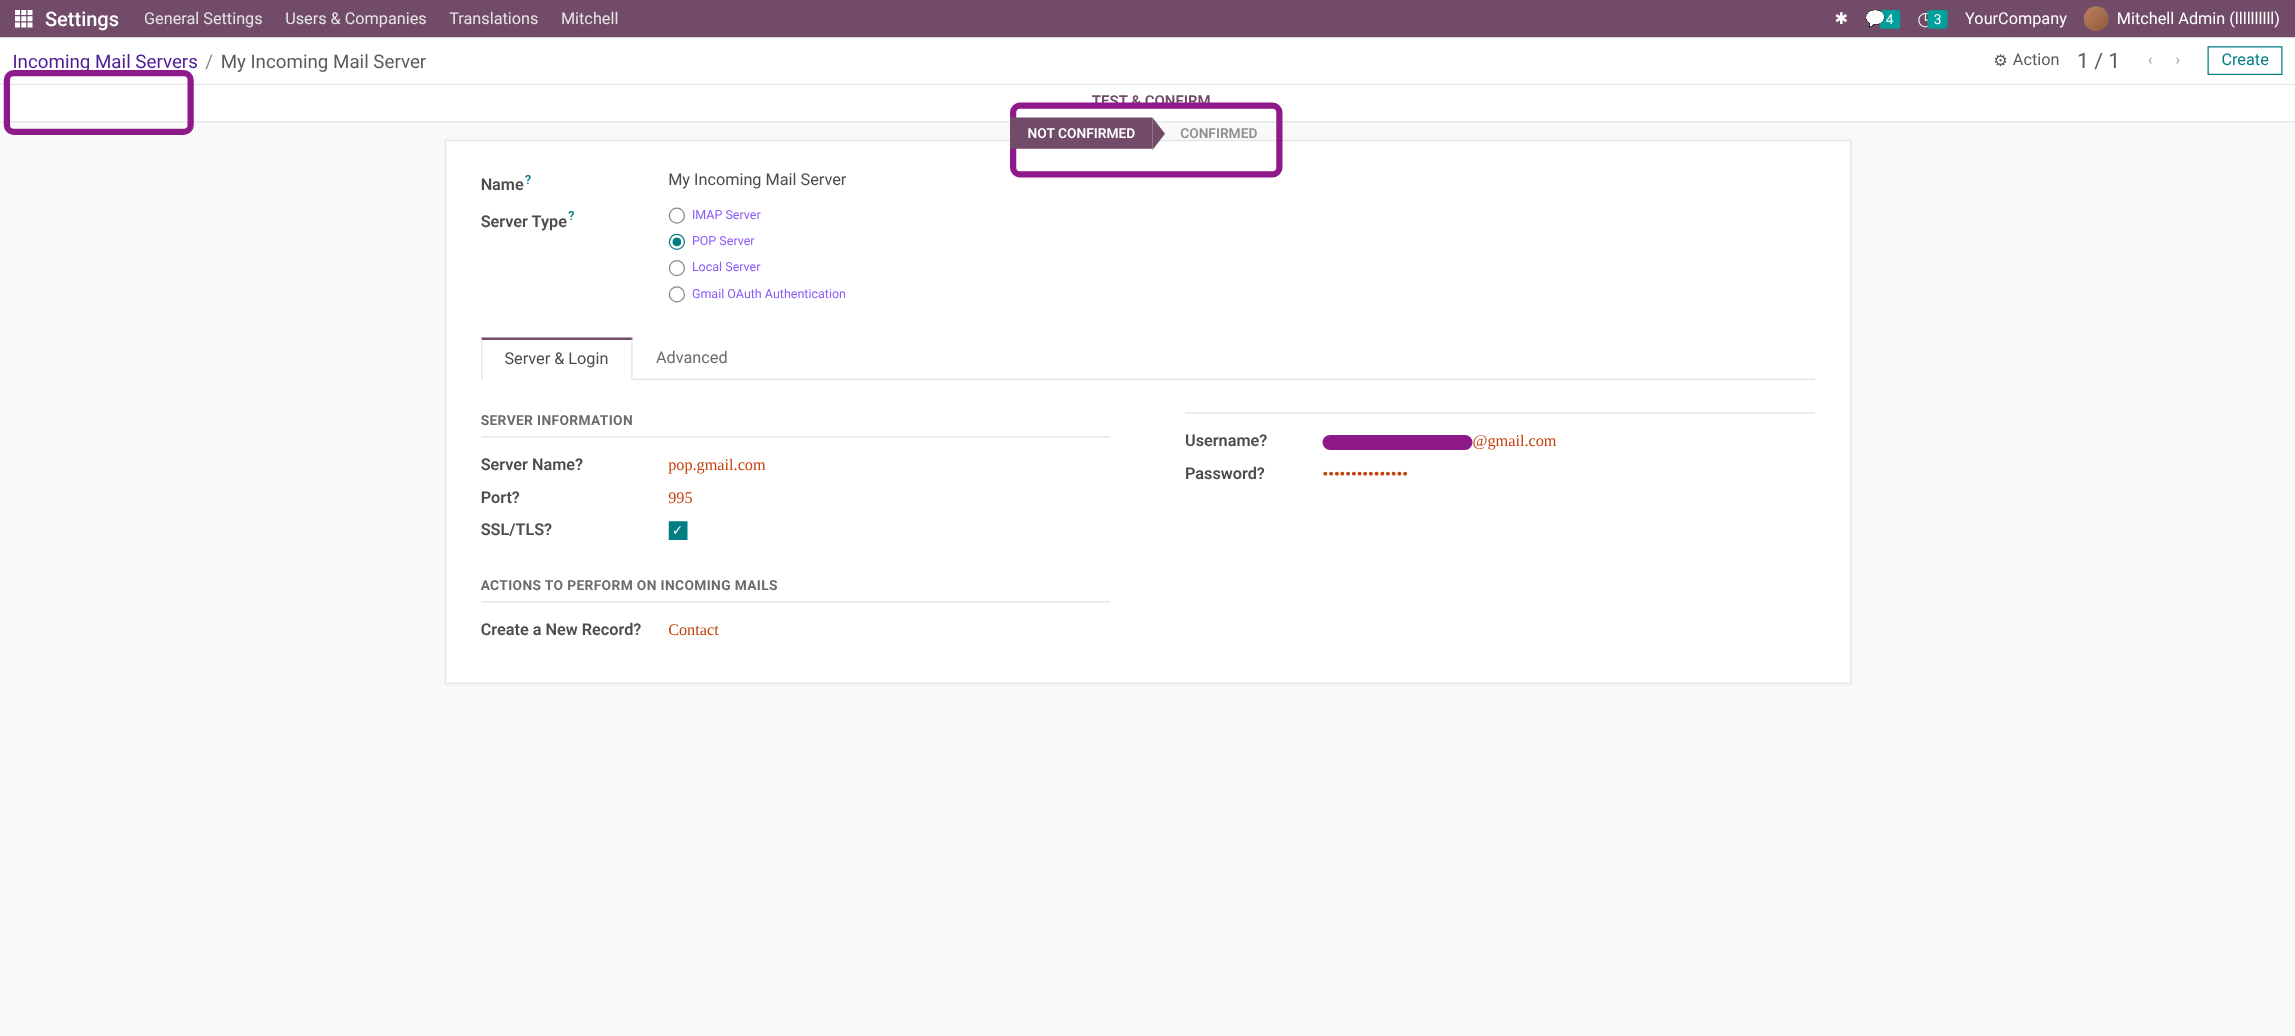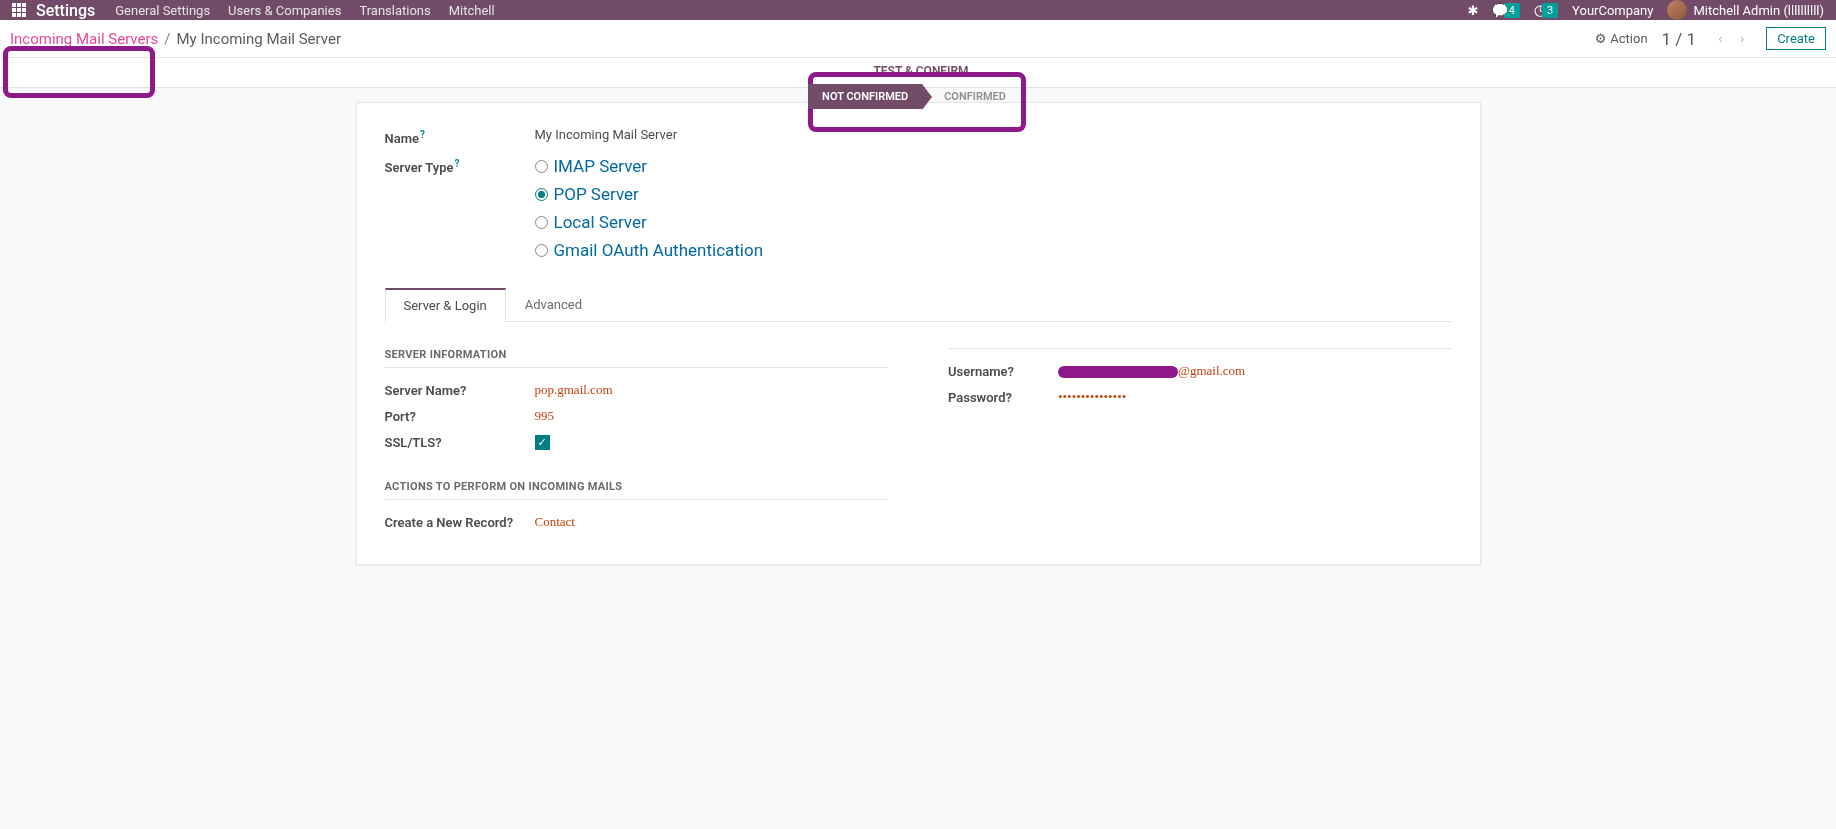--- a/index.html
+++ b/index.html
@@ -1,38 +1,38 @@
 <!DOCTYPE html>
 <html><head>
   <meta charset="utf-8">
   <style>
     * { margin: 0; padding: 0; box-sizing: border-box; }
     body { font-family: -apple-system, BlinkMacSystemFont, "Segoe UI", Roboto, sans-serif; font-size: 13px; color: #4c4c4c; background: #f9f9f9; }
     
     
-    .top-nav { background: #714B67; color: #fff; height: 20px; display: flex; align-items: center; padding: 0 12px; }
+    .top-nav { background: #714B67; color: #fff; height: 30px; display: flex; align-items: center; padding: 0 12px; }
     .apps-icon { display: grid; grid-template-columns: repeat(3, 4px); grid-template-rows: repeat(3, 4px); gap: 1px; margin-right: 10px; cursor: pointer; }
     .apps-icon span { background: #fff; width: 4px; height: 4px; }
     .nav-title { font-size: 16px; font-weight: 500; margin-right: 20px; }
     .nav-menu { display: flex; gap: 18px; }
     .nav-menu-item { color: #e5e5e5; cursor: pointer; font-size: 13px; }
     .nav-right { margin-left: auto; display: flex; align-items: center; gap: 14px; }
     .nav-icon { cursor: pointer; color: #fff; }
     .badge { background: #00a09d; color: #fff; font-size: 11px; padding: 1px 5px; border-radius: 2px; margin-left: -5px; }
     .bug-icon::before { content: "✱"; font-size: 13px; }
     .chat-icon::before { content: "💬"; font-size: 13px; filter: grayscale(1) brightness(3); }
     .clock-icon::before { content: "◷"; font-size: 15px; }
     .company-label { color: #fff; font-size: 13px; }
     .avatar { width: 20px; height: 20px; border-radius: 50%; background: linear-gradient(135deg, #c08060, #8b5a3c); display: inline-block; }
     .user-label { color: #fff; font-size: 13px; }
     
     
     .action-bar { background: #fff; border-bottom: 1px solid #e5e5e5; height: 38px; display: flex; align-items: center; padding: 0 10px; }
     .breadcrumb { display: flex; align-items: center; gap: 6px; font-size: 15px; }
-    .breadcrumb-link { color: #ec4899; cursor: pointer; }
+    .breadcrumb-link { color: #4c1d95; cursor: pointer; }
     .breadcrumb-sep { color: #888; }
     .breadcrumb-current { color: #5b5b5b; }
     .action-right { margin-left: auto; display: flex; align-items: center; gap: 14px; }
     .action-btn { color: #5b5b5b; cursor: pointer; display: flex; align-items: center; gap: 4px; }
     .action-btn::before { content: "⚙"; font-size: 13px; }
     .pager { color: #5b5b5b; font-size: 17px; }
     .pager-arrows { display: flex; gap: 2px; }
     .pager-arrow { width: 20px; height: 20px; display: flex; align-items: center; justify-content: center; color: #aaa; cursor: pointer; }
     .create-btn { border: 1px solid #017E84; color: #017E84; padding: 3px 10px; cursor: pointer; background: #fff; }
     
@@ -52,21 +52,21 @@
     .form-card { background: #fff; border: 1px solid #e5e5e5; box-shadow: 0 1px 3px rgba(0,0,0,0.05); padding: 24px 28px; }
     .form-row { display: flex; margin-bottom: 6px; align-items: flex-start; }
     .form-label { width: 150px; font-weight: 600; color: #4c4c4c; font-size: 13px; padding-top: 2px; }
     .form-label .help { color: #017E84; font-size: 10px; vertical-align: super; margin-left: 1px; }
     .form-value { color: #4c4c4c; font-size: 13px; }
     .radio-group { display: flex; flex-direction: column; gap: 8px; }
     .radio-item { display: flex; align-items: center; gap: 6px; cursor: pointer; }
     .radio { width: 13px; height: 13px; border: 1px solid #888; border-radius: 50%; display: inline-flex; align-items: center; justify-content: center; }
     .radio.checked { border-color: #017E84; }
     .radio.checked::after { content: ""; width: 7px; height: 7px; background: #017E84; border-radius: 50%; }
-    .radio-label { font-size: 17px; color: #0369a1; }
+    .radio-label { font-size: 10px; color: #8b5cf6; }
     
     
     .tabs { display: flex; margin-top: 28px; border-bottom: 1px solid #dee2e6; }
     .tab { padding: 8px 18px; cursor: pointer; color: #6b6b6b; border: 1px solid transparent; }
     .tab.active { border: 1px solid #dee2e6; border-top: 2px solid #714B67; border-bottom: 1px solid #fff; margin-bottom: -1px; color: #4c4c4c; background: #fff; }
     
     
     .two-col { display: flex; gap: 60px; margin-top: 26px; }
     .col { flex: 1; }
     .section-title { font-size: 11px; font-weight: 700; color: #6b6b6b; letter-spacing: 0.3px; margin-bottom: 6px; }

